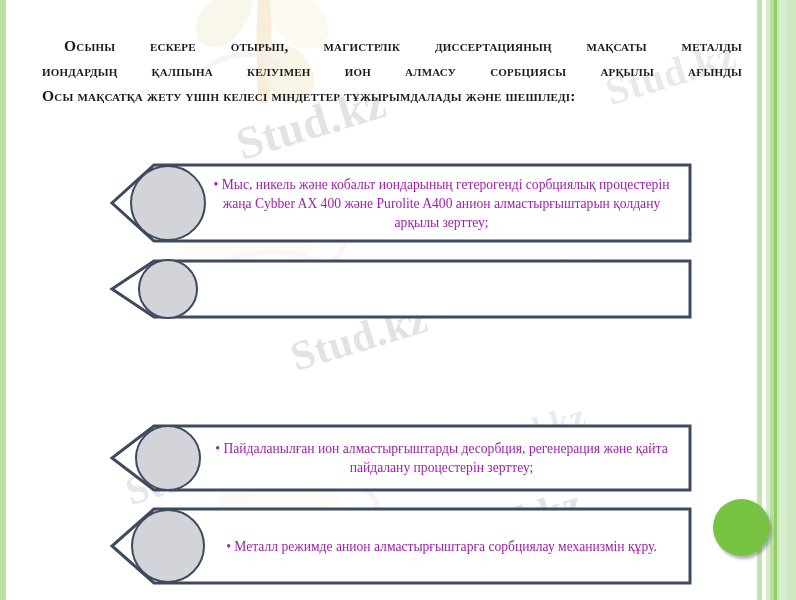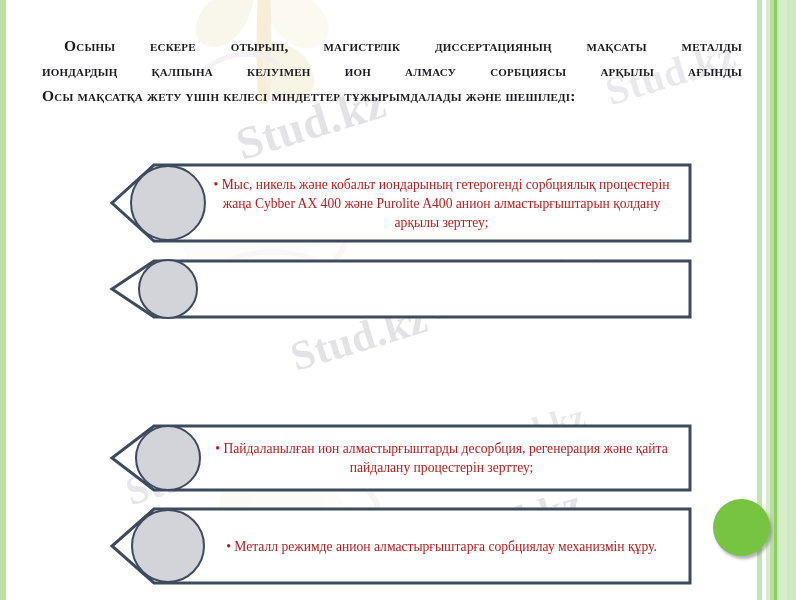--- a/index.html
+++ b/index.html
@@ -114,21 +114,21 @@
   .row-text {
     position: absolute;
     left: 96px;
     right: 14px;
     top: 50%;
     transform: translateY(-50%);
     text-align: center;
     font-family: "Liberation Serif", "DejaVu Serif", serif;
     font-size: 13.6px;
     line-height: 19px;
-    color: #b91c1c;
+    color: #a21caf;
   }
 
   
   .green-dot {
     position: absolute;
     left: 713px;
     top: 499px;
     width: 57px;
     height: 57px;
     border-radius: 50%;

